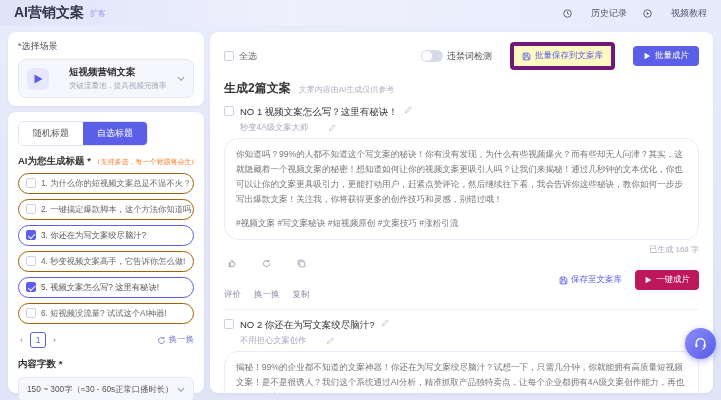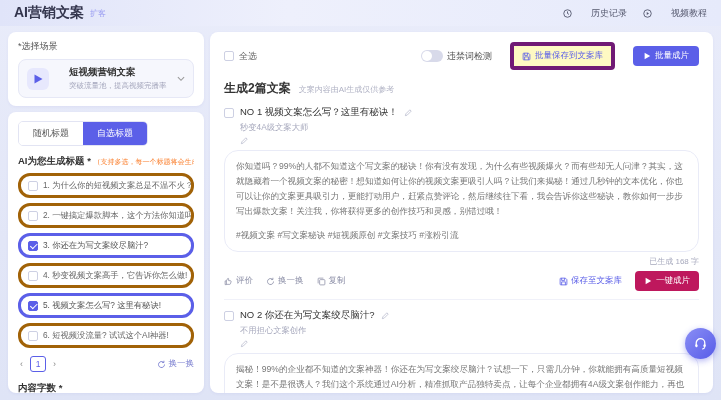--- a/index.html
+++ b/index.html
@@ -29,21 +29,21 @@
   .scene-text{min-width:0;}
   .scene-title{font-size:9.5px;font-weight:bold;color:#333;white-space:nowrap;}
   .scene-desc{font-size:7.5px;color:#a4a6bc;margin-top:2px;white-space:nowrap;}
   .chev{margin-left:auto;color:#999;flex:none;}
   
   .tabs{display:flex;border:1px solid #e2e4f3;border-radius:5px;overflow:hidden;width:128px;}
   .tab{flex:1;font-size:9px;padding:5px 0;text-align:center;background:#fff;color:#555;cursor:pointer;white-space:nowrap;}
   .tab.active{background:#5b5fe8;color:#fff;}
   .gen-label{font-size:9.5px;font-weight:bold;color:#333;margin-top:9px;white-space:nowrap;overflow:hidden;}
   .gen-hint{font-size:7px;color:#fa7d2a;font-weight:normal;}
-  .opt{display:flex;align-items:center;gap:5px;border:3px solid #a16207;border-radius:12px;
+  .opt{display:flex;gap:5px;border:1px solid #a16207;border-radius:12px;
     padding:4px 7px;margin-top:5px;font-size:8.3px;color:#666;white-space:nowrap;overflow:hidden;cursor:pointer;}
   .opt.checked{border-color:#5b5fe8;color:#555;}
   .cb{width:10px;height:10px;border:1px solid #cdd0e3;border-radius:2px;background:#fff;flex:none;position:relative;box-sizing:border-box;}
   .cb.on{background:#5b5fe8;border-color:#5b5fe8;}
   .cb.on::after{content:"";position:absolute;left:2.5px;top:0.5px;width:3px;height:5.5px;
     border:solid #fff;border-width:0 1.5px 1.5px 0;transform:rotate(45deg);}
   .pager{display:flex;align-items:center;margin-top:8px;font-size:9px;color:#888;}
   .pg-arrow{cursor:pointer;padding:0 2px;}
   .pg-num{border:1px solid #5b5fe8;color:#5b5fe8;border-radius:3px;width:14px;height:14px;
     line-height:14px;text-align:center;margin:0 5px;font-size:8.5px;cursor:pointer;}
@@ -58,29 +58,29 @@
   .toggle-wrap{display:flex;align-items:center;gap:4px;font-size:9px;color:#555;}
   .toggle{width:22px;height:12px;border-radius:7px;background:#d8daea;position:relative;cursor:pointer;flex:none;}
   .toggle::after{content:"";position:absolute;left:1px;top:1px;width:10px;height:10px;border-radius:50%;background:#fff;}
   .btn-outline{display:flex;gap:4px;align-items:center;border:4px solid #701a75;color:#5b5fe8;
     background:#fef9c3;border-radius:4px;padding:4px 8px;font-size:8.5px;cursor:pointer;}
   .btn-solid{display:flex;gap:4px;align-items:center;background:#5b5fe8;color:#fff;border:none;
     border-radius:4px;padding:4px 10px;font-size:8.5px;cursor:pointer;}
   .result-title{font-size:12px;font-weight:bold;color:#333;margin-top:10px;display:flex;align-items:baseline;gap:8px;}
   .result-note{font-size:8px;color:#b0b2c4;font-weight:normal;}
   .copy-card{margin-top:9px;}
-  .card-head{display:flex;align-items:center;gap:6px;font-size:9.5px;color:#333;}
+  .card-head{display:flex;gap:6px;font-size:9.5px;color:#333;}
   .edit-ic{color:#b4b6c9;cursor:pointer;}
-  .card-sub{font-size:8.3px;color:#a7a9bd;margin:3px 0 5px 16px;display:flex;gap:4px;flex-direction:column;}
+  .card-sub{font-size:8.3px;color:#a7a9bd;margin:3px 0 5px 16px;display:flex;gap:20px;align-items:center;}
   .card-body{border:1px solid #e9ebf7;border-radius:14px;padding:8px 11px;font-size:8.6px;color:#777;line-height:1.75;}
   .hashtags{margin-top:9px;color:#777;}
   .wc-count{font-size:8px;color:#a7a9bd;text-align:right;margin-top:4px;}
   .card-actions{display:flex;align-items:center;gap:13px;margin-top:4px;padding-bottom:8px;border-bottom:1px solid #f0f1f9;}
   .copy-card:last-of-type .card-actions{border-bottom:none;}
-  .act{display:flex;gap:3px;align-items:center;font-size:8.5px;color:#8b8ea6;cursor:pointer;}
+  .act{display:flex;gap:21px;align-items:center;font-size:8.5px;color:#8b8ea6;cursor:pointer;flex-direction:column;}
   .act-save{margin-left:auto;color:#5b5fe8;display:flex;gap:3px;align-items:center;font-size:8.5px;cursor:pointer;}
   .act-btn{background:#be185d;color:#fff;border-radius:4px;padding:4px 9px;font-size:8.5px;
     display:flex;gap:4px;align-items:center;border:none;cursor:pointer;}
   
   .float-btn{position:absolute;right:5px;top:328px;width:31px;height:31px;border-radius:50%;
     background:linear-gradient(135deg,#8a8ef5,#575ce8);display:flex;align-items:center;justify-content:center;
     box-shadow:0 2px 6px rgba(90,95,230,.45);cursor:pointer;}
 </style>
 </head>
 <body>

